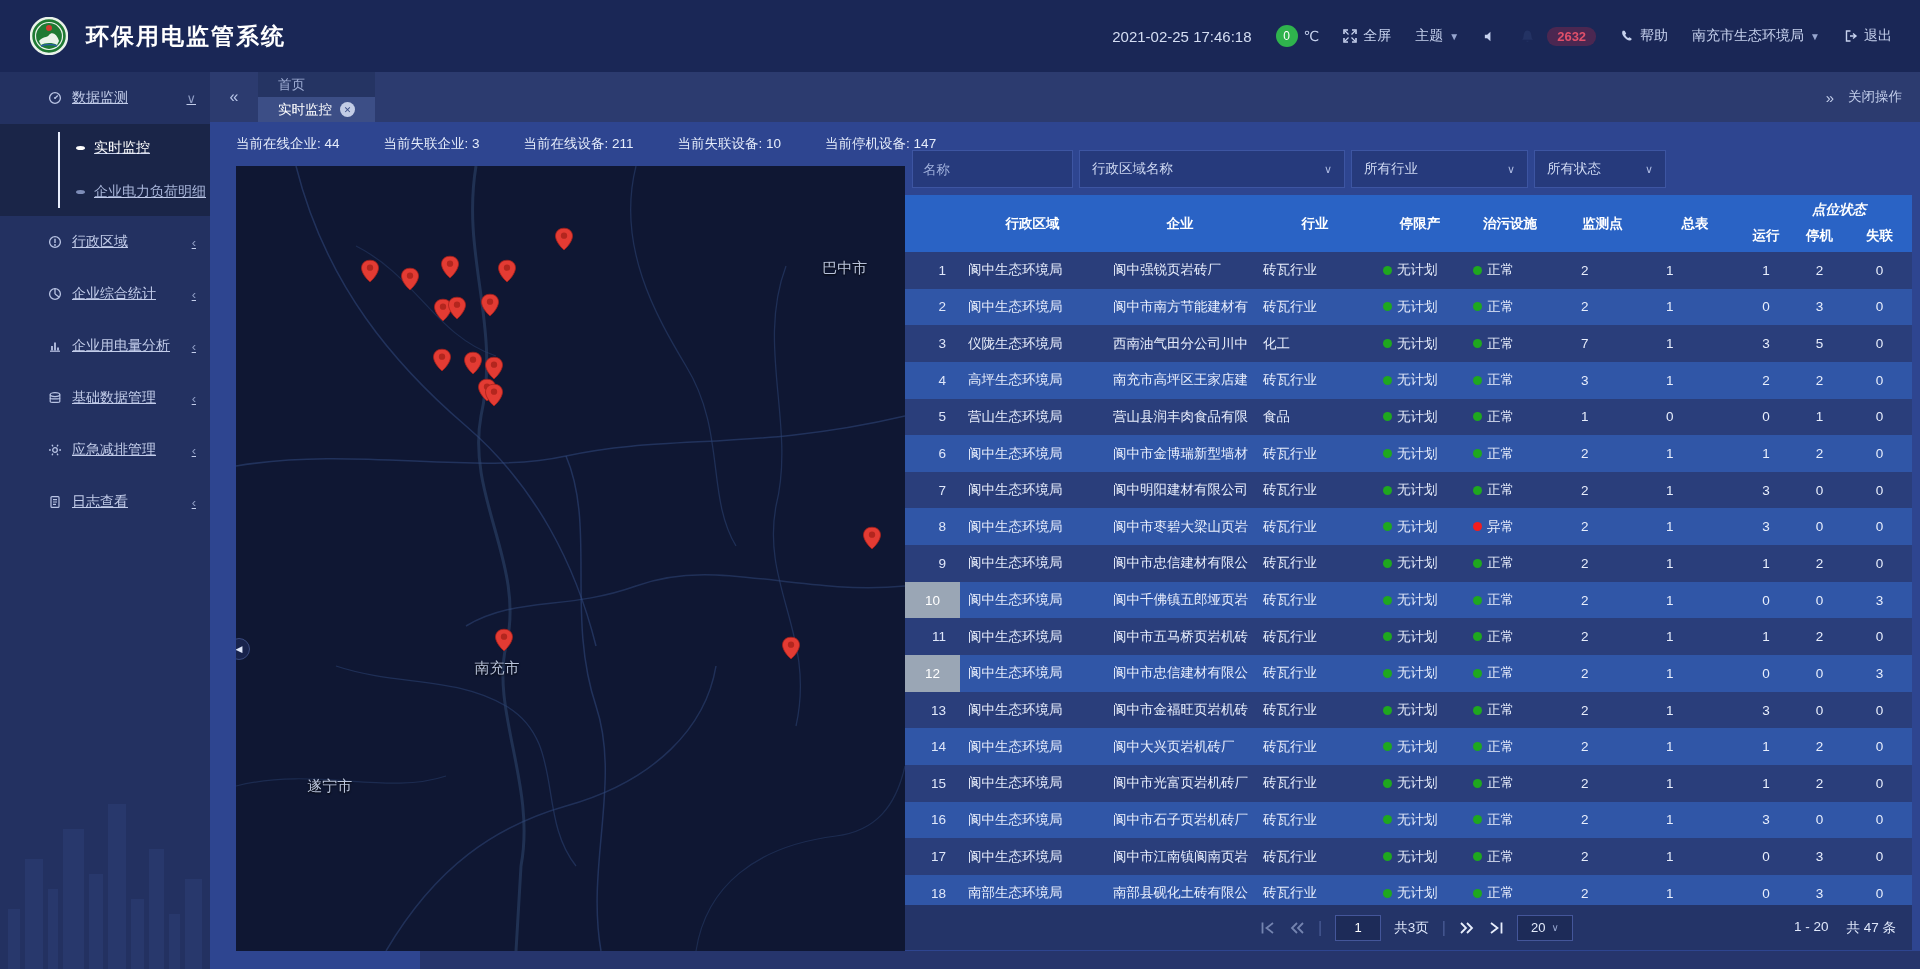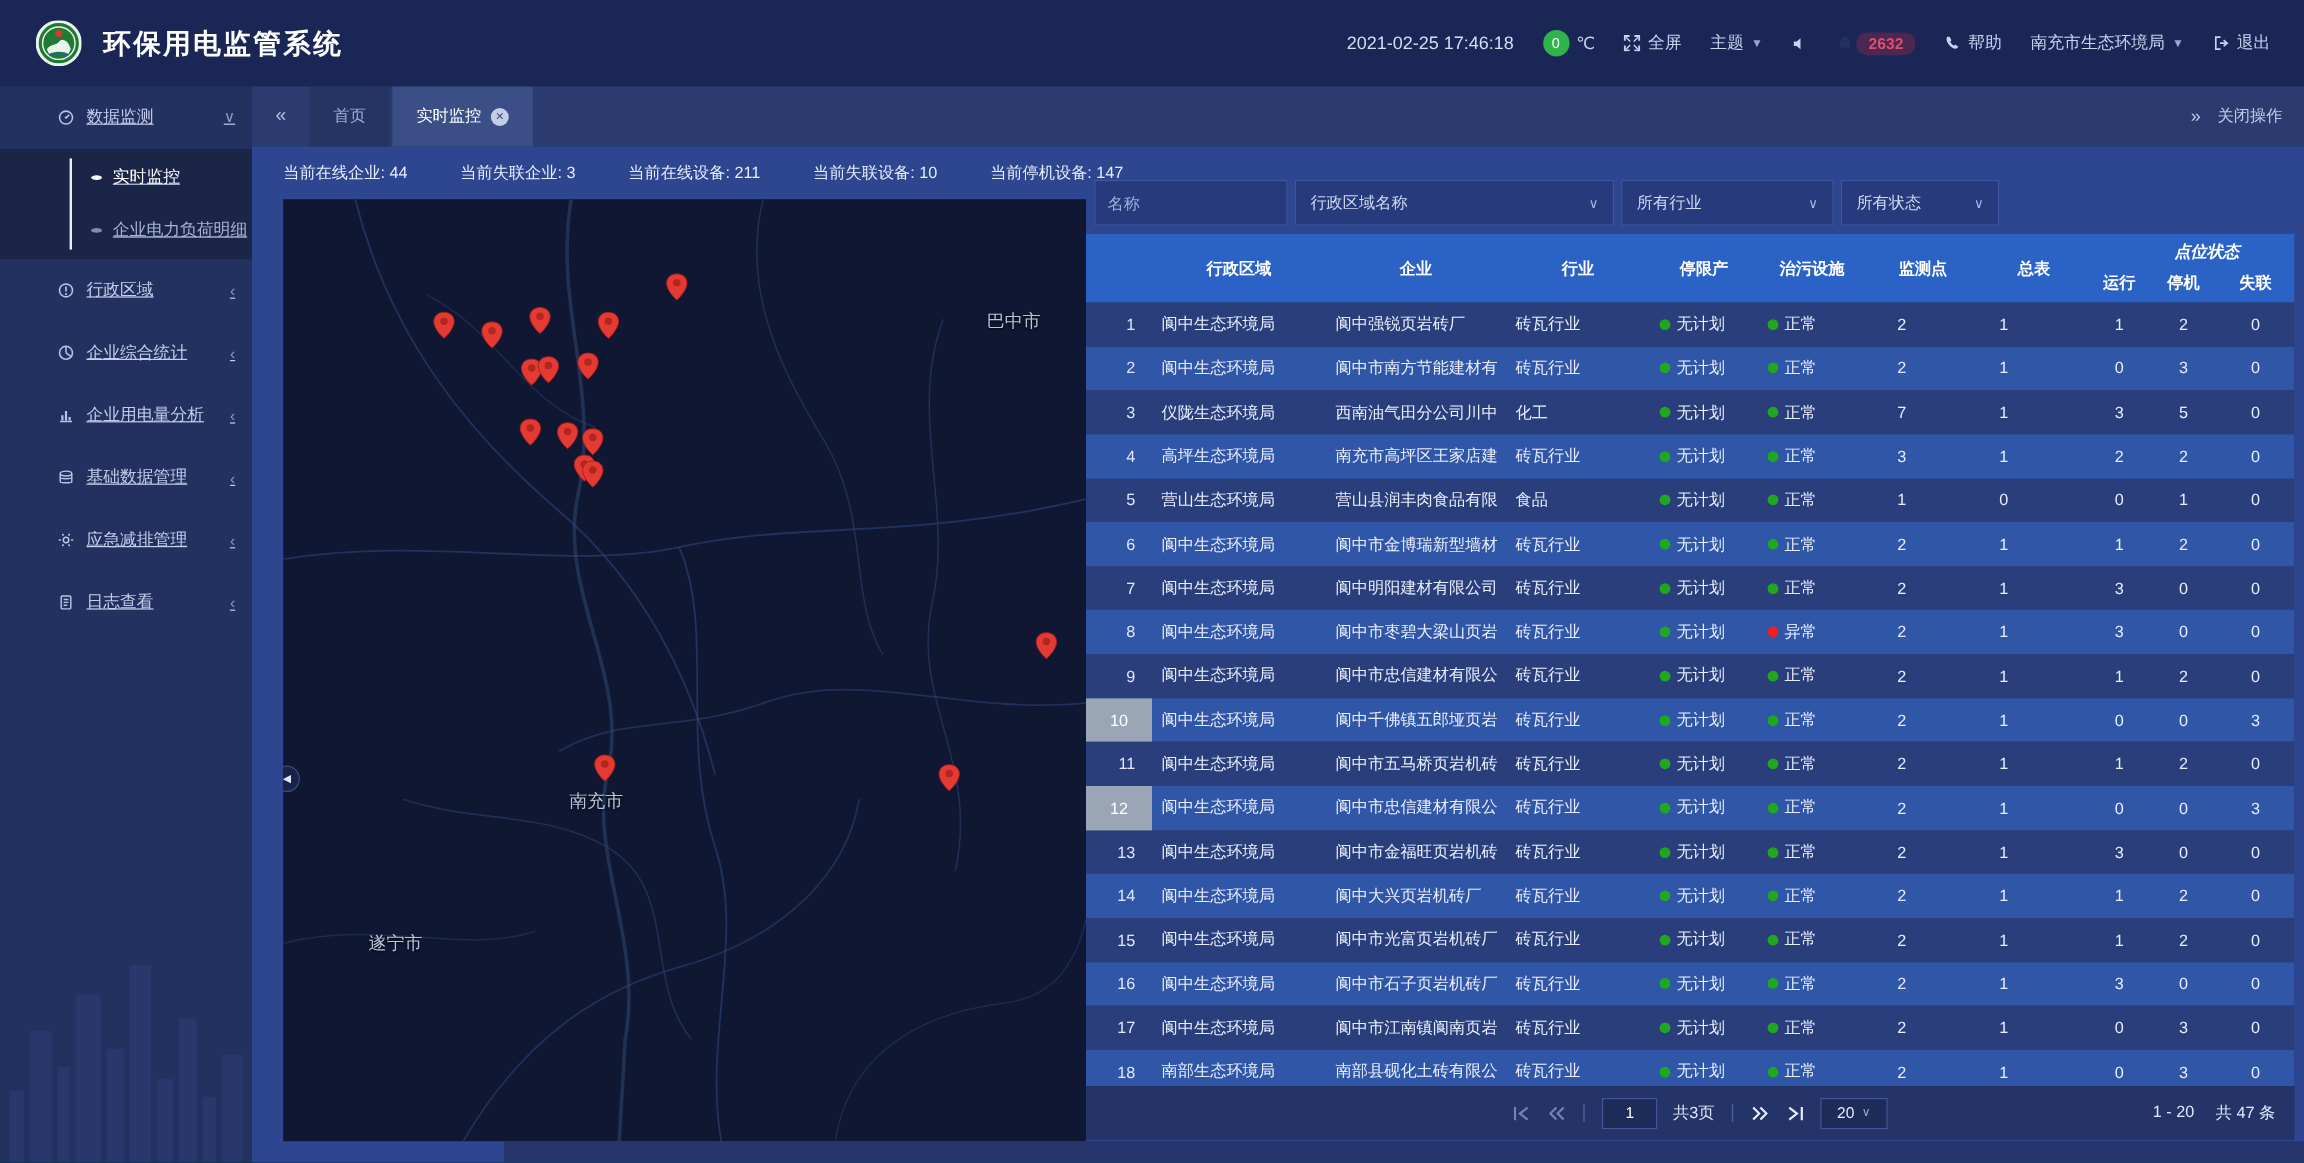--- a/index.html
+++ b/index.html
@@ -1,31 +1,31 @@
 <!DOCTYPE html>
 <html><head>
 <meta charset="utf-8">
 <style>
   html,body{margin:0;padding:0;background:#0c1430;}
   *{box-sizing:border-box;font-family:"Liberation Sans","DejaVu Sans",sans-serif;}
-  .app{position:relative;width:1920px;height:969px;overflow:hidden;background:#0c4a6e;}
+  .app{position:relative;width:1920px;height:969px;overflow:hidden;background:#86efac;}
 
   
   .topbar{position:absolute;left:0;top:0;width:1920px;height:72px;background:#1a2756;display:flex;align-items:center;z-index:30;}
   .brand{display:flex;align-items:center;padding-left:30px;width:560px;}
   .logo{width:38px;height:38px;flex:0 0 38px;}
   .app-title{color:#fff;font-size:23px;font-weight:bold;margin-left:18px;letter-spacing:2px;}
   .top-right{margin-left:auto;display:flex;align-items:center;gap:24px;padding-right:28px;color:#c7d2ee;font-size:14px;}
   .datetime{font-size:15px;color:#d4ddf2;}
   .temp{display:flex;align-items:center;gap:6px;}
   .temp-circle{width:22px;height:22px;border-radius:50%;background:#2fb34d;color:#fff;font-size:12px;display:flex;align-items:center;justify-content:center;}
   .tb-item{display:flex;align-items:center;gap:6px;cursor:pointer;white-space:nowrap;}
   .tb-item svg{display:block;}
   .caret{font-size:10px;color:#97a6cf;}
-  .bell-wrap{display:flex;align-items:center;gap:2px;}
+  .bell-wrap{display:flex;align-items:center;gap:12px;}
   .bell{color:#233263;}
   .badge{background:rgba(190,40,70,.30);color:#e0506a;font-size:13px;padding:2px 10px;border-radius:9px;font-weight:bold;}
 
   
   .sidebar{position:absolute;left:0;top:72px;width:210px;bottom:0;background:#233161;color:#c3cdea;overflow:hidden;z-index:20;text-decoration:underline;}
   .nav-parent{height:52px;display:flex;align-items:center;padding:0 14px 0 48px;gap:10px;font-size:14px;cursor:pointer;}
   .nav-parent .nv-icon{width:14px;height:14px;color:#b9c4e4;flex:0 0 14px;}
   .nav-parent .nv-label{flex:1;}
   .nav-chev{margin-left:auto;color:#8e9cc4;font-size:13px;}
   .submenu{background:#1a2548;position:relative;padding:2px 0;}
@@ -245,21 +245,21 @@
         <div style="width:24px;height:165px"></div>
       <div style="width:16px;height:70px"></div>
         <div style="width:20px;height:120px"></div>
       <div style="width:14px;height:55px"></div>
         <div style="width:22px;height:90px"></div>
     </div>
   </aside>
 
   <div class="tabbar">
     <span class="tab-arrow">«</span>
-    <div id="tabs" style="display:flex;height:100%;">
+    <div id="tabs" style="display:flex;height:100%;flex-direction:column;">
         <div class="tab">
           <span>首页</span>
         </div>
         <div class="tab active">
           <span>实时监控</span>
           <span class="tab-close">✕</span>
         </div>
       </div>
     <div class="tabbar-right">
       <span class="dbl">»</span>

